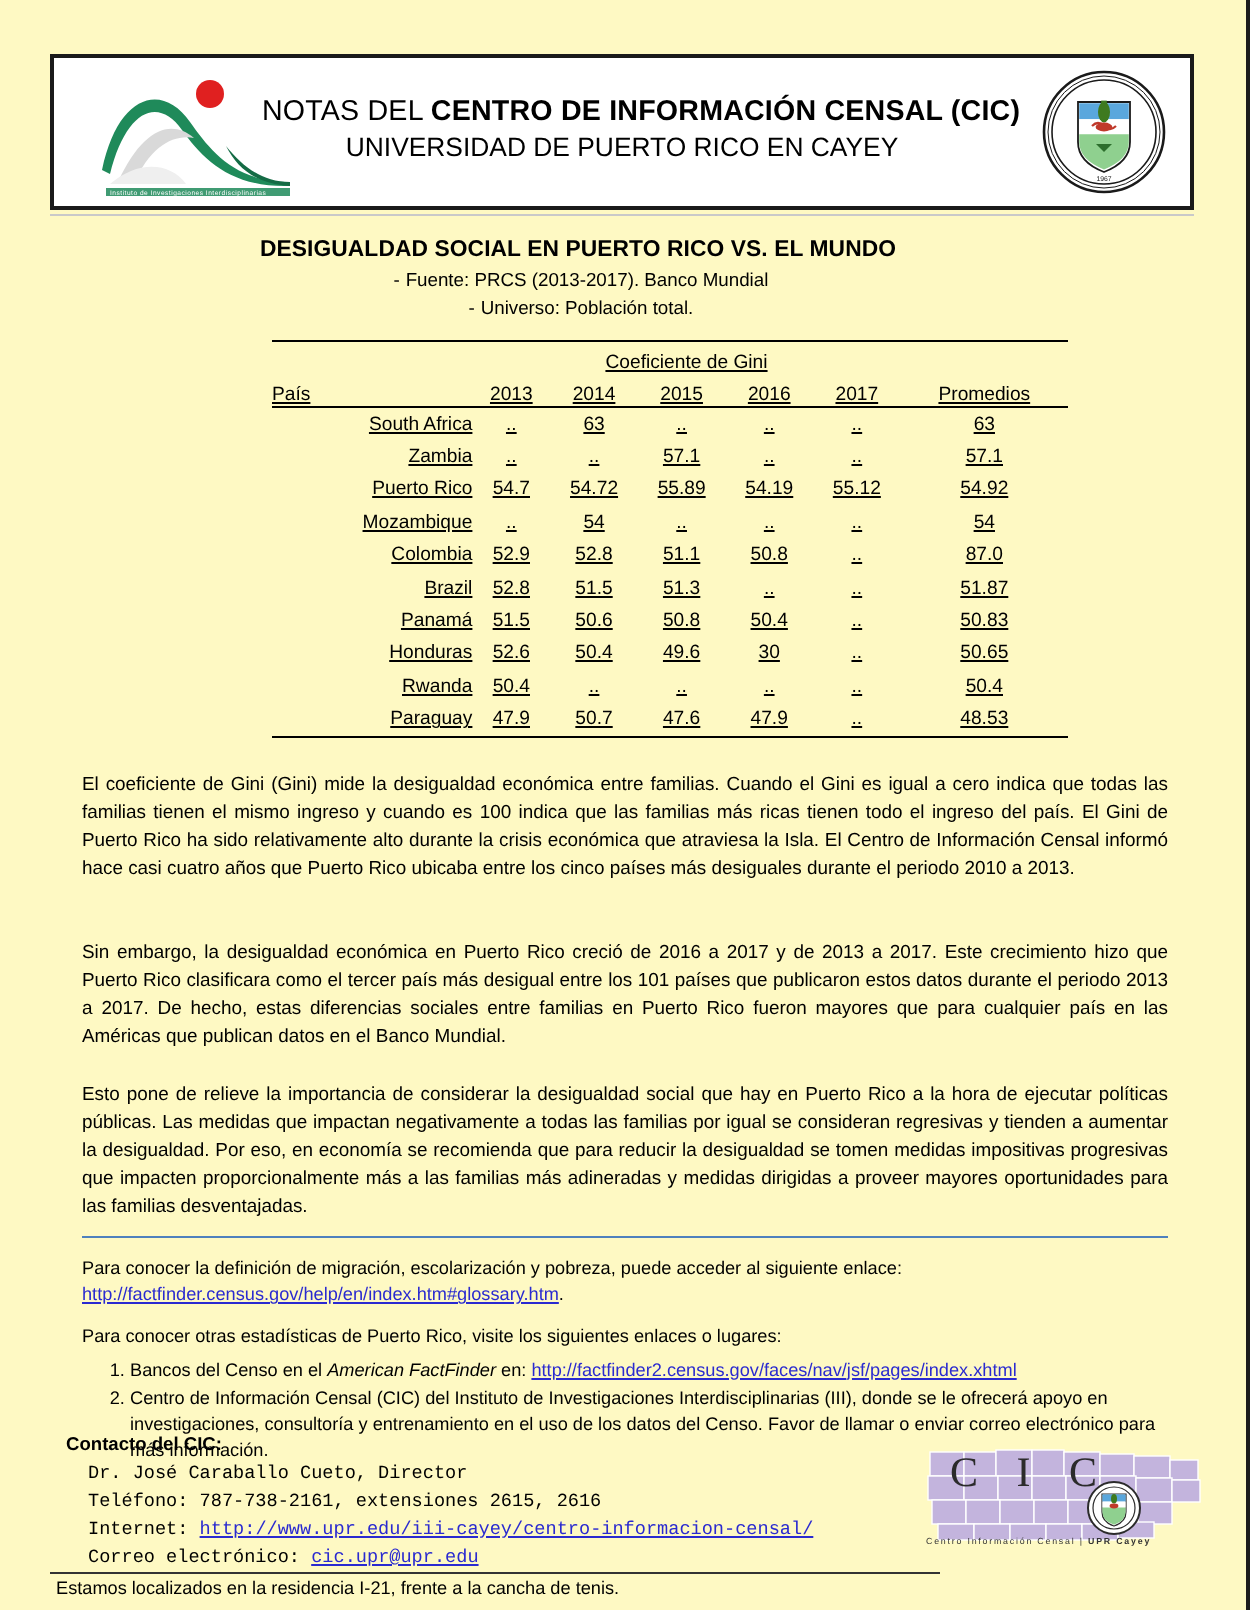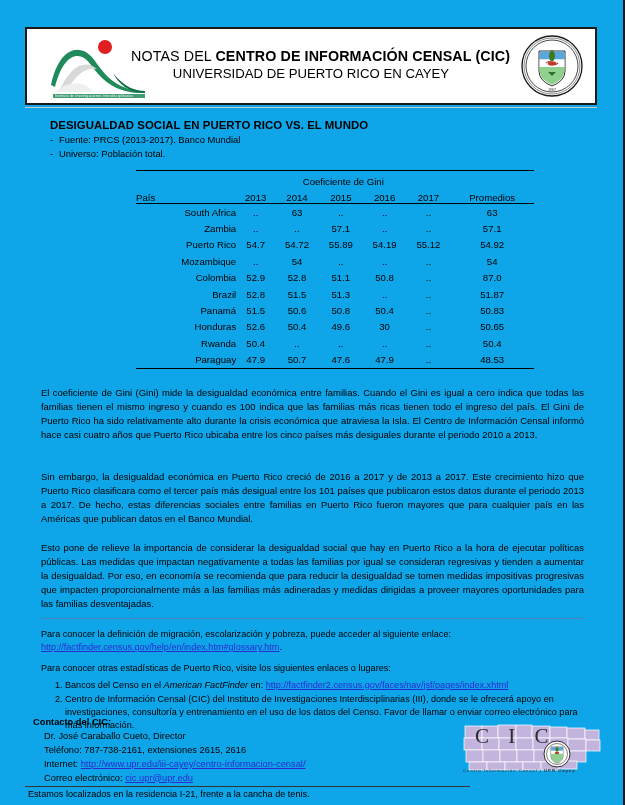--- a/index.html
+++ b/index.html
@@ -7,21 +7,21 @@
     width:625px;height:805px;
     background:#ffffff;
     font-family:"Liberation Sans","DejaVu Sans",sans-serif;
     color:#000;
     overflow:hidden;
   }
   .page{
     position:relative;
     width:625px;height:805px;
     box-sizing:border-box;
-    background:#0ea5e9;
+    background:#fef9c3;
     padding-left:20px;
   }
 
   
   .header-box{
     position:absolute;
     left:25px; top:27px; width:572px; height:78px;
     border:2px solid #1a1a1a;
     box-sizing:border-box;
     background:#fff;
@@ -47,31 +47,32 @@
   .h-line1 b{font-weight:bold;}
   .h-line2{font-size:13.2px;margin-top:1px;white-space:nowrap;}
   .h-line3{font-size:12.6px;font-style:italic;font-weight:bold;margin-top:1px;}
 
   .header-rule{
     position:absolute;left:25px;top:107px;width:572px;height:1px;
     background:#c9c9c9;
   }
 
   
-  .title-block{position:absolute;left:50px;top:119px;width:520px;}
+  .title-block{position:absolute;left:29px;top:119px;width:520px;text-align:center;}
   .doc-title{font-size:11.4px;font-weight:bold;letter-spacing:.05px;}
   .bullet-line{font-size:9.4px;margin-top:3px;white-space:nowrap;}
   .bullet-line .dash{display:inline-block;width:9px;}
 
   
   .table-wrap{position:absolute;left:136px;top:170px;width:398px;}
   table.gini{
     border-collapse:collapse;
     width:398px;
     font-size:9.6px;
+    text-decoration:underline;
   }
   table.gini td,table.gini th{padding:0;font-weight:normal;}
   .rule-top td{border-top:1.6px solid #000;height:2px;font-size:0;line-height:0;}
   .grouphdr td{height:14px;vertical-align:bottom;font-weight:bold;text-align:center;padding-bottom:1px;}
   .colhdr td{height:16px;vertical-align:bottom;font-weight:bold;border-bottom:1.1px solid #000;padding-bottom:2px;}
   .colhdr td.cty{text-align:left;}
   .colhdr td.num{text-align:center;}
   tbody tr td{height:16.4px;vertical-align:middle;}
   td.cty{text-align:right;padding-left:4px;}
   td.num{text-align:center;}
@@ -97,21 +98,21 @@
   .links{position:absolute;left:41px;top:628px;width:543px;font-size:9.1px;line-height:1.45;}
   .links a,.lnk{color:#2a2ad0;text-decoration:underline;}
   .links .sp{height:8px;}
   ol.enl{margin:3px 0 0 0;padding-left:24px;}
   ol.enl li{margin-bottom:1.5px;line-height:1.42;}
   ol.enl li em{font-style:italic;}
 
   
   .contact{position:absolute;left:33px;top:716px;width:400px;font-size:9.3px;line-height:1.5;}
   .contact .hd{font-weight:bold;}
-  .contact .row{padding-left:11px;}
+  .contact .row{padding-left:11px;font-family:Liberation Mono, monospace;}
 
   .foot-rule{position:absolute;left:25px;top:786px;width:445px;height:1.2px;background:#333;}
   .foot-note{position:absolute;left:28px;top:789px;font-size:9.1px;}
 
   
   .cic-logo{position:absolute;left:461px;top:714px;width:150px;height:72px;}
   .cic-letters{
     position:absolute;left:14px;top:10px;
     font-family:"Liberation Serif","DejaVu Serif",serif;
     font-size:21px;letter-spacing:7px;color:#2b2b2b;

